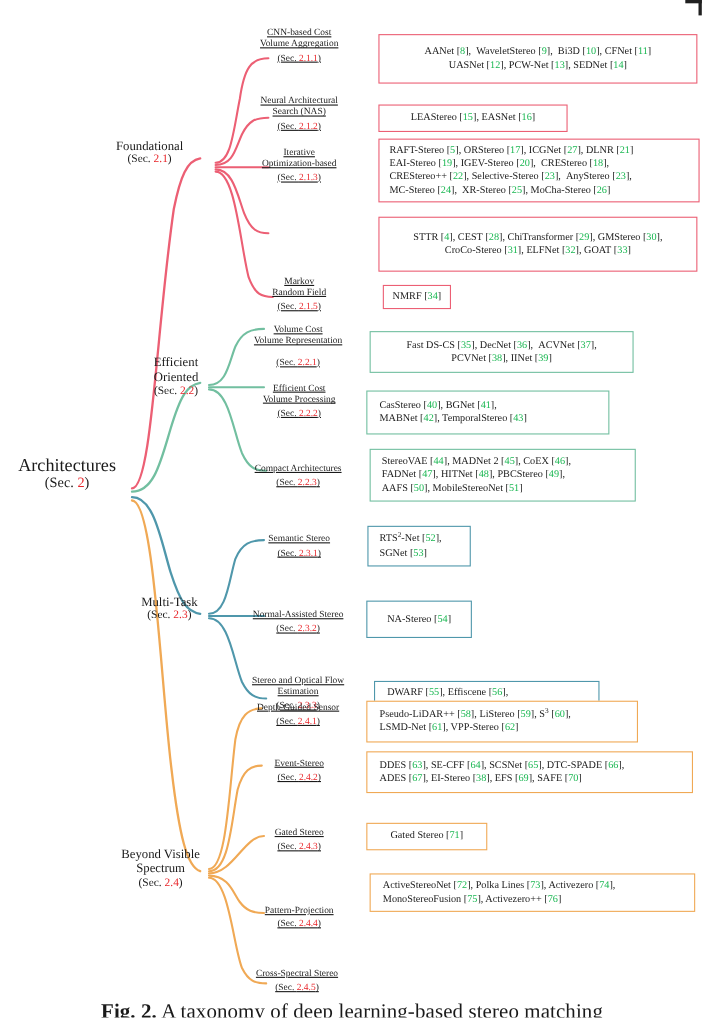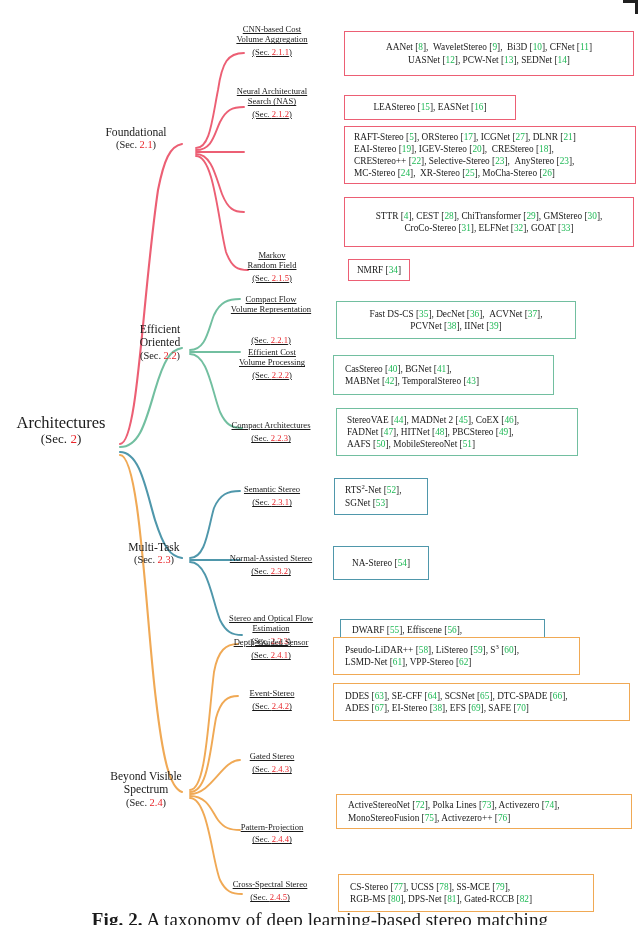--- a/index.html
+++ b/index.html
@@ -135,20 +135,25 @@
     <div>Neural Architectural</div>
     <div>Search (NAS)</div>
     <div class="sec" style="margin-top:2px;">(Sec.&nbsp;<span class="secnum">2.1.2</span>)</div>
   </div>
   <div class="leafbox red" style="left:344px;top:95px;width:172px;height:25px;">
     <div class="leaftext">
       LEAStereo&nbsp;[<span class="cite">15</span>], EASNet&nbsp;[<span class="cite">16</span>]
     </div>
   </div>
 
+  <div class="node lvl2" style="left:206px;top:133px;width:132px;">
+    <div>Iterative</div>
+    <div>Optimization-based</div>
+    <div class="sec" style="margin-top:2px;">(Sec.&nbsp;<span class="secnum">2.1.3</span>)</div>
+  </div>
   <div class="leafbox red" style="left:344px;top:126px;width:292px;height:58px;">
     <div class="leaftext left" style="padding-left:4px;">
       RAFT-Stereo&nbsp;[<span class="cite">5</span>], ORStereo&nbsp;[<span class="cite">17</span>], ICGNet&nbsp;[<span class="cite">27</span>], DLNR&nbsp;[<span class="cite">21</span>]<br>
       EAI-Stereo&nbsp;[<span class="cite">19</span>], IGEV-Stereo&nbsp;[<span class="cite">20</span>], &nbsp;CREStereo&nbsp;[<span class="cite">18</span>],<br>
       CREStereo++&nbsp;[<span class="cite">22</span>], Selective-Stereo&nbsp;[<span class="cite">23</span>], &nbsp;AnyStereo&nbsp;[<span class="cite">23</span>],<br>
       MC-Stereo&nbsp;[<span class="cite">24</span>], &nbsp;XR-Stereo&nbsp;[<span class="cite">25</span>], MoCha-Stereo&nbsp;[<span class="cite">26</span>]
     </div>
   </div>
 
   <div class="leafbox red" style="left:344px;top:197px;width:290px;height:50px;">
@@ -163,23 +168,23 @@
     <div>Random Field</div>
     <div class="sec" style="margin-top:2px;">(Sec.&nbsp;<span class="secnum">2.1.5</span>)</div>
   </div>
   <div class="leafbox red" style="left:348px;top:259px;width:62px;height:22px;">
     <div class="leaftext">
       NMRF&nbsp;[<span class="cite">34</span>]
     </div>
   </div>
 
   <div class="node lvl2" style="left:202px;top:294px;width:138px;">
-    <div>Compact Flow</div>
+    <div>Volume Cost</div>
     <div>Volume Representation</div>
-    <div class="sec" style="margin-top:20px;">(Sec.&nbsp;<span class="secnum">2.2.1</span>)</div>
+    <div class="sec" style="margin-top:9px;">(Sec.&nbsp;<span class="secnum">2.2.1</span>)</div>
   </div>
   <div class="leafbox green" style="left:336px;top:301px;width:240px;height:38px;">
     <div class="leaftext">
       Fast DS-CS&nbsp;[<span class="cite">35</span>], DecNet&nbsp;[<span class="cite">36</span>], &nbsp;ACVNet&nbsp;[<span class="cite">37</span>],<br>
       PCVNet&nbsp;[<span class="cite">38</span>], IINet&nbsp;[<span class="cite">39</span>]
     </div>
   </div>
 
   <div class="node lvl2" style="left:206px;top:347px;width:132px;">
     <div>Efficient Cost</div>
@@ -257,41 +262,40 @@
     <div class="leaftext left" style="padding-left:6px;">
       DDES&nbsp;[<span class="cite">63</span>], SE-CFF&nbsp;[<span class="cite">64</span>], SCSNet&nbsp;[<span class="cite">65</span>], DTC-SPADE&nbsp;[<span class="cite">66</span>],<br>
       ADES&nbsp;[<span class="cite">67</span>], EI-Stereo&nbsp;[<span class="cite">38</span>], EFS&nbsp;[<span class="cite">69</span>], SAFE&nbsp;[<span class="cite">70</span>]
     </div>
   </div>
 
   <div class="node lvl2" style="left:206px;top:751px;width:132px;">
     <div>Gated Stereo</div>
     <div class="sec" style="margin-top:3px;">(Sec.&nbsp;<span class="secnum">2.4.3</span>)</div>
   </div>
+  <div class="leafbox orange" style="left:333px;top:748px;width:110px;height:25px;">
+    <div class="leaftext">
+      Gated Stereo&nbsp;[<span class="cite">71</span>]
+    </div>
+  </div>
 
   <div class="node lvl2" style="left:206px;top:822px;width:132px;">
     <div>Pattern-Projection</div>
     <div class="sec" style="margin-top:2px;">(Sec.&nbsp;<span class="secnum">2.4.4</span>)</div>
   </div>
   <div class="leafbox orange" style="left:336px;top:794px;width:296px;height:35px;">
     <div class="leaftext left" style="padding-left:6px;">
       ActiveStereoNet&nbsp;[<span class="cite">72</span>], Polka Lines&nbsp;[<span class="cite">73</span>], Activezero&nbsp;[<span class="cite">74</span>],<br>
       MonoStereoFusion&nbsp;[<span class="cite">75</span>], Activezero++&nbsp;[<span class="cite">76</span>]
     </div>
   </div>
 
   <div class="node lvl2" style="left:198px;top:879px;width:144px;">
     <div>Cross-Spectral Stereo</div>
     <div class="sec" style="margin-top:3px;">(Sec.&nbsp;<span class="secnum">2.4.5</span>)</div>
   </div>
-  <div class="leafbox orange" style="left:338px;top:874px;width:256px;height:38px;">
-    <div class="leaftext left" style="padding-left:6px;">
-      CS-Stereo&nbsp;[<span class="cite">77</span>], UCSS&nbsp;[<span class="cite">78</span>], SS-MCE&nbsp;[<span class="cite">79</span>],<br>
-      RGB-MS&nbsp;[<span class="cite">80</span>], DPS-Net&nbsp;[<span class="cite">81</span>], Gated-RCCB&nbsp;[<span class="cite">82</span>]
-    </div>
-  </div>
 
   <div class="caption">
     <b>Fig. 2.</b>
     <span>A taxonomy of deep learning-based stereo matching</span>
   </div>
 
 </div>
 
 </body></html>

